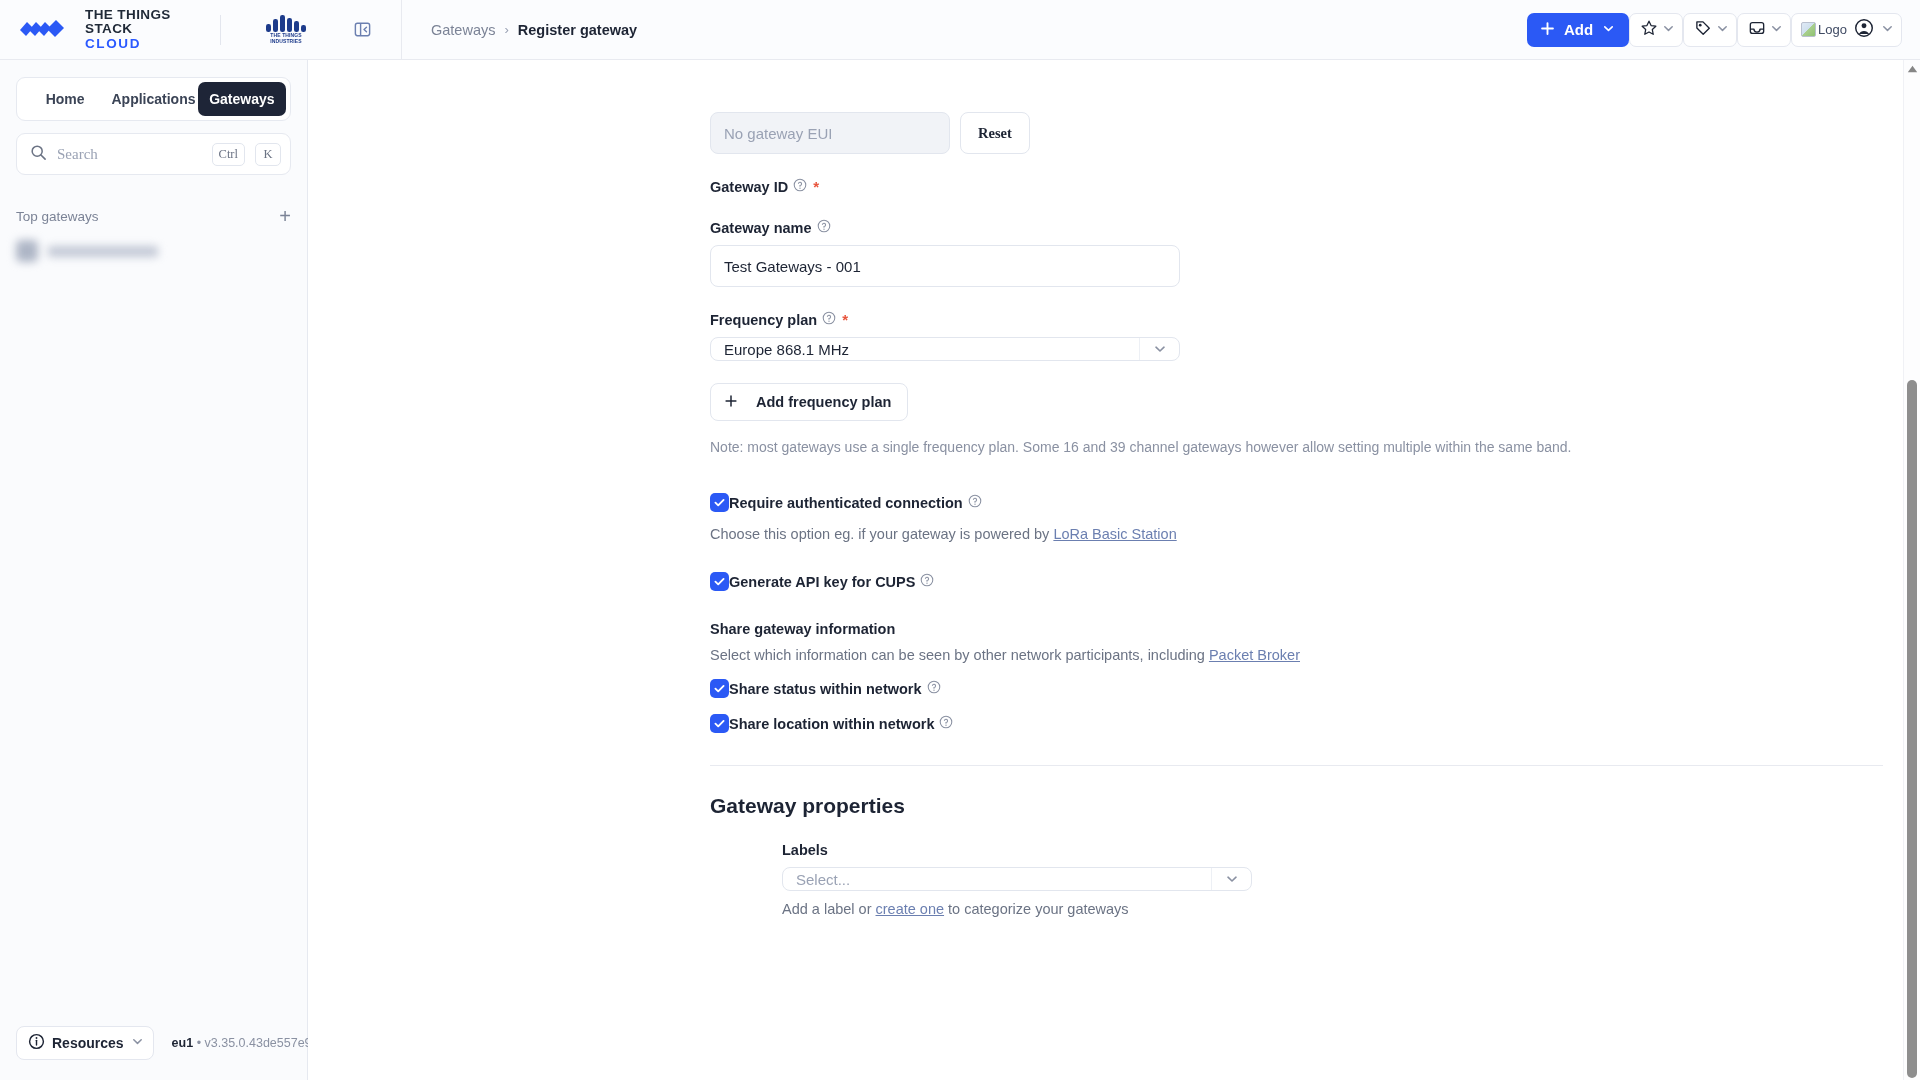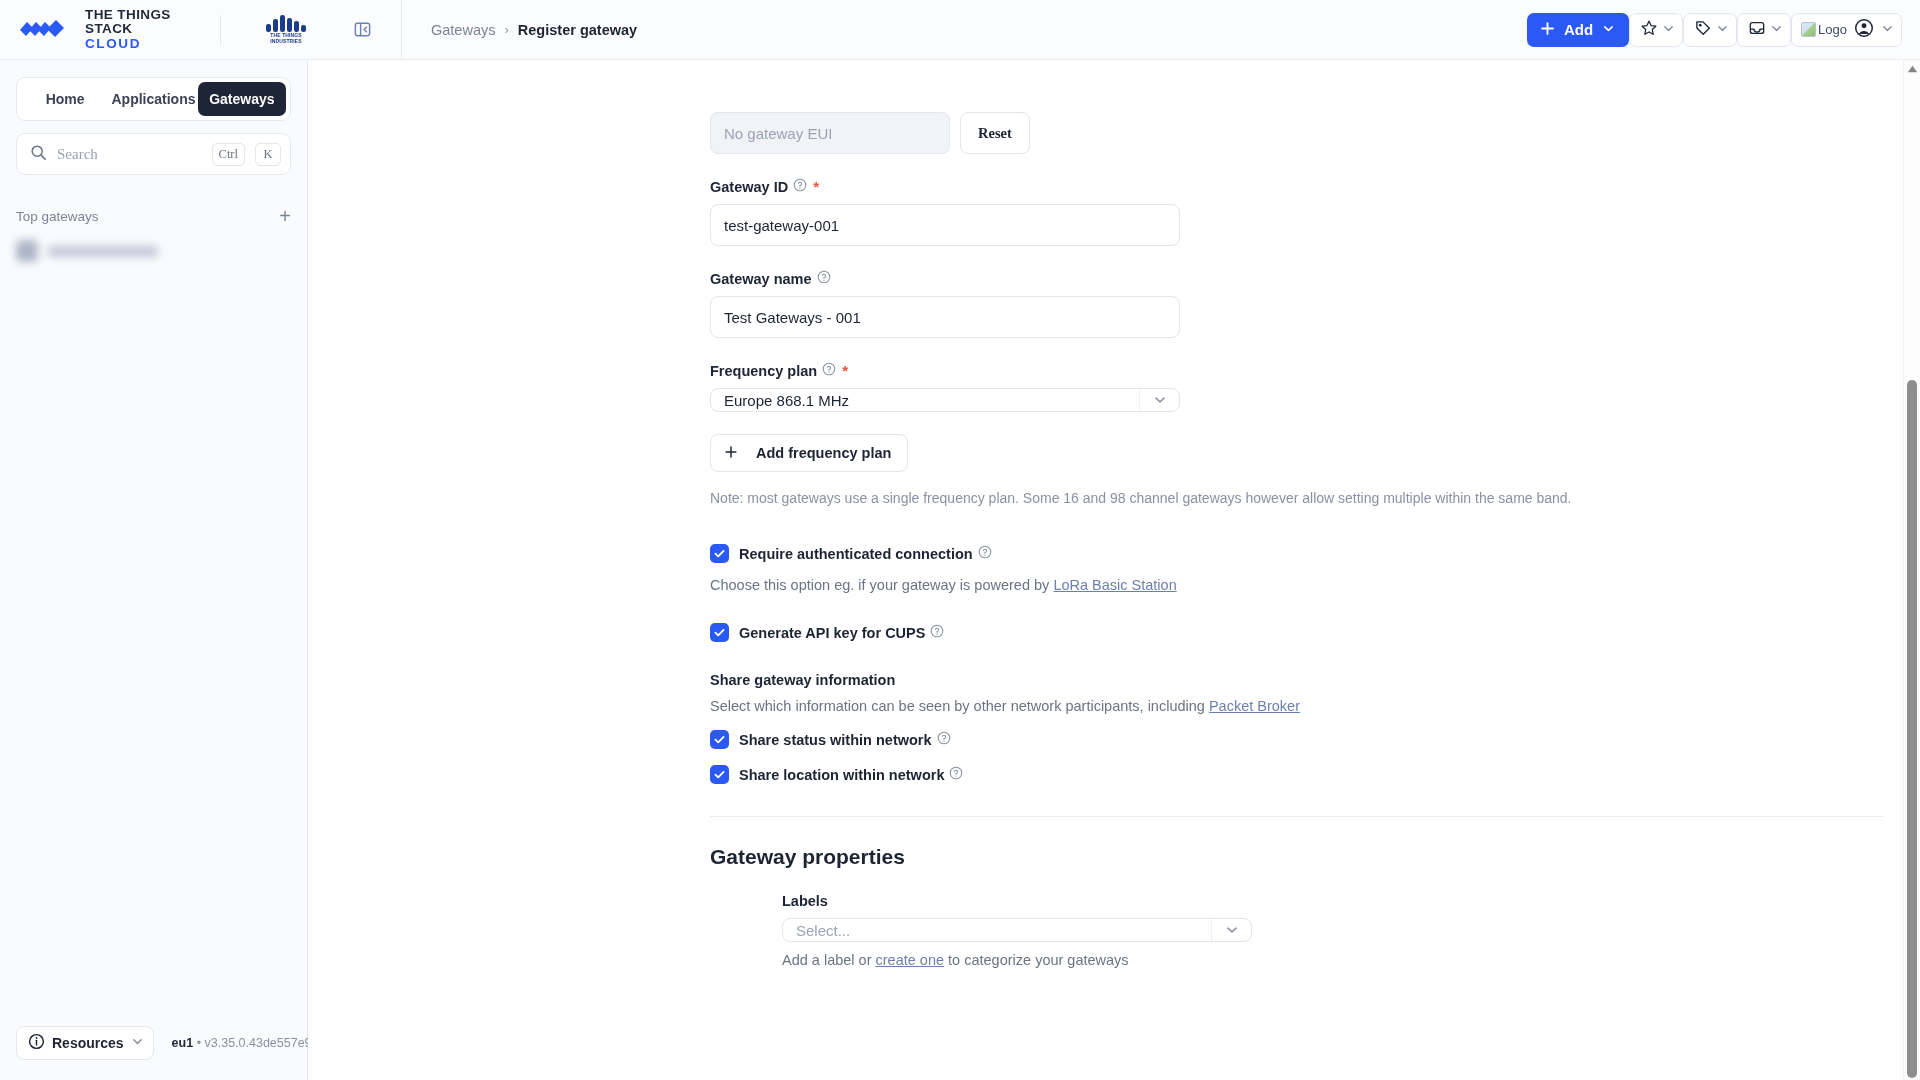--- a/index.html
+++ b/index.html
@@ -166,21 +166,21 @@
     height: 38px; padding: 0 16px 0 13px;
     border: 1px solid #e2e6ee; border-radius: 8px; background: #fff;
     font-size: 14.5px; font-weight: 700; color: #1d2434; cursor: pointer;
     font-family: "Liberation Sans", sans-serif;
   }
 
   .note { font-size: 14px; color: #8a91a2; }
   .hint { font-size: 14.5px; color: #6b7384; }
   .lnk { color: #6b7fb0; text-decoration: underline; cursor: pointer; }
 
-  .cbrow { display: flex; align-items: center; gap: 10px; }
+  .cbrow { display: flex; align-items: center; }
   .cb {
     width: 19px; height: 19px; border-radius: 5px; background: #2b59f5;
     display: flex; align-items: center; justify-content: center; cursor: pointer; flex: none;
   }
   .cb-label { display: flex; align-items: center; gap: 5px; font-size: 14.5px; font-weight: 700; color: #1d2434; }
 
   .sec-title { font-size: 14.5px; font-weight: 700; color: #1d2434; }
   .h2 { font-size: 21px; font-weight: 700; color: #1d2434; }
   .hr { height: 1px; background: #e8eaf0; }.mt10{margin-top:10px}.mt14{margin-top:14px}
   .mt16{margin-top:16px}.mt18{margin-top:18px}.mt22{margin-top:22px}
@@ -399,21 +399,20 @@
           <span>Gateway ID</span>
           <span class="q">
             <svg width="14" height="14" viewBox="0 0 16 16">
               <circle cx="8" cy="8" r="6.6" fill="none" stroke="#8a91a2" stroke-width="1.2"></circle>
               <path d="M6.2 6.1 A1.85 1.85 0 1 1 8 8.5 V9.5" fill="none" stroke="#8a91a2" stroke-width="1.2" stroke-linecap="round"></path>
               <circle cx="8" cy="11.6" r="0.8" fill="#8a91a2"></circle>
             </svg>
           </span>
           <span class="req">*</span>
         </div>
-        <div class="input">test-gateway-001</div>
 
         
         <div class="flabel mt24">
           <span>Gateway name</span>
           <span class="q">
             <svg width="14" height="14" viewBox="0 0 16 16">
               <circle cx="8" cy="8" r="6.6" fill="none" stroke="#8a91a2" stroke-width="1.2"></circle>
               <path d="M6.2 6.1 A1.85 1.85 0 1 1 8 8.5 V9.5" fill="none" stroke="#8a91a2" stroke-width="1.2" stroke-linecap="round"></path>
               <circle cx="8" cy="11.6" r="0.8" fill="#8a91a2"></circle>
             </svg>
@@ -444,21 +443,21 @@
 
         <button class="btn-outline mt22">
           <span>
             <svg width="14" height="14" viewBox="0 0 16 16">
               <path d="M8 2.4V13.6M2.4 8H13.6" stroke="#1d2434" stroke-width="1.7" stroke-linecap="round"></path>
             </svg>
           </span>
           <span>Add frequency plan</span>
         </button>
 
-        <div class="note mt18">Note: most gateways use a single frequency plan. Some 16 and 98 channel gateways however allow setting multiple within the same band.</div>
+        <div class="note mt18">Note: most gateways use a single frequency plan. Some 16 and 39 channel gateways however allow setting multiple within the same band.</div>
 
         
         <div class="cbrow mt38">
           <span class="cb">
             <svg width="13" height="13" viewBox="0 0 14 14">
               <path d="M2.6 7.2 L5.6 10.1 L11.4 4.2" fill="none" stroke="#fff" stroke-width="2" stroke-linecap="round" stroke-linejoin="round"></path>
             </svg>
           </span>
           <span class="cb-label">
             <span>Require authenticated connection</span>

